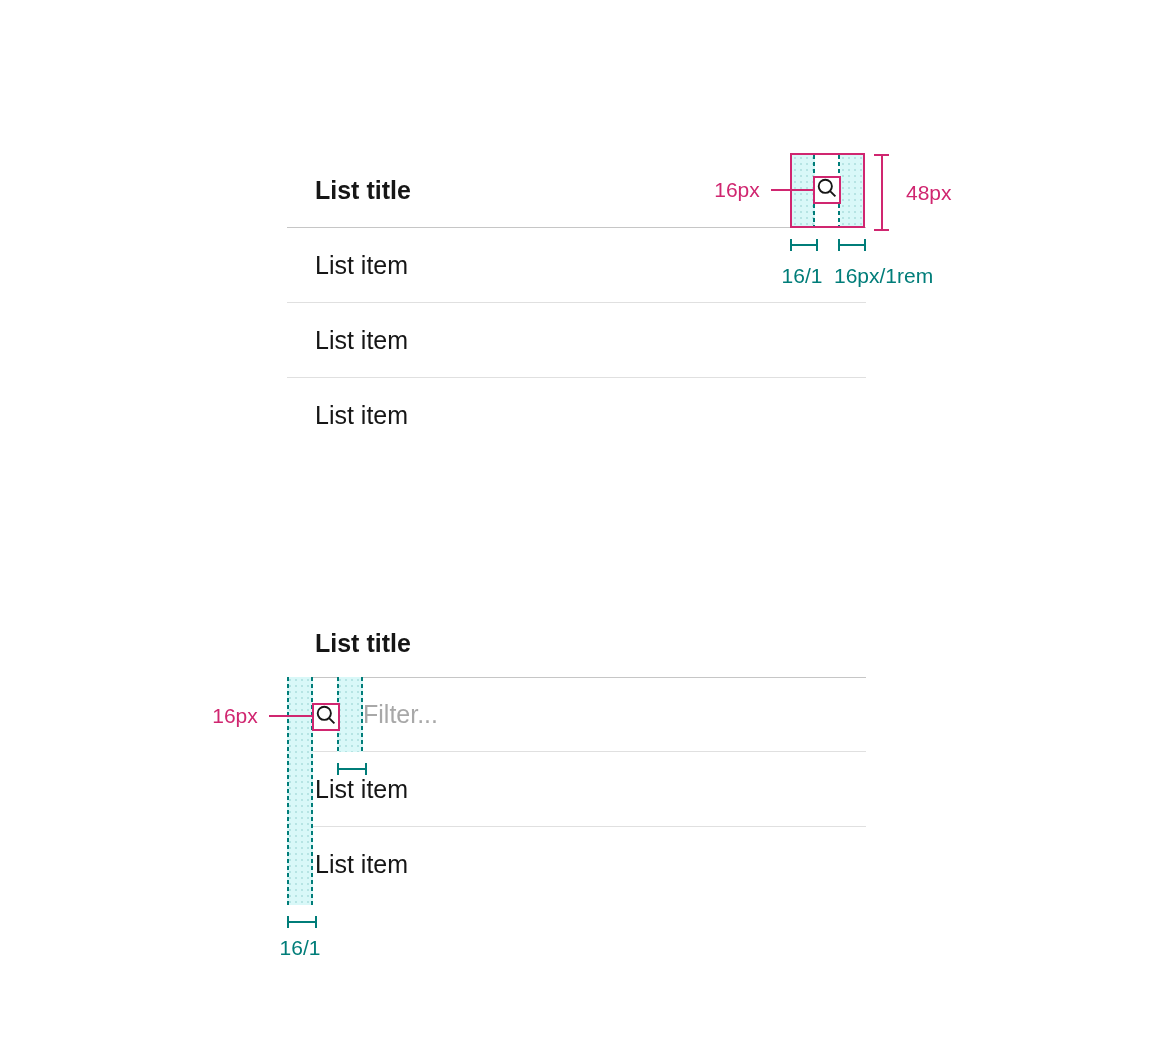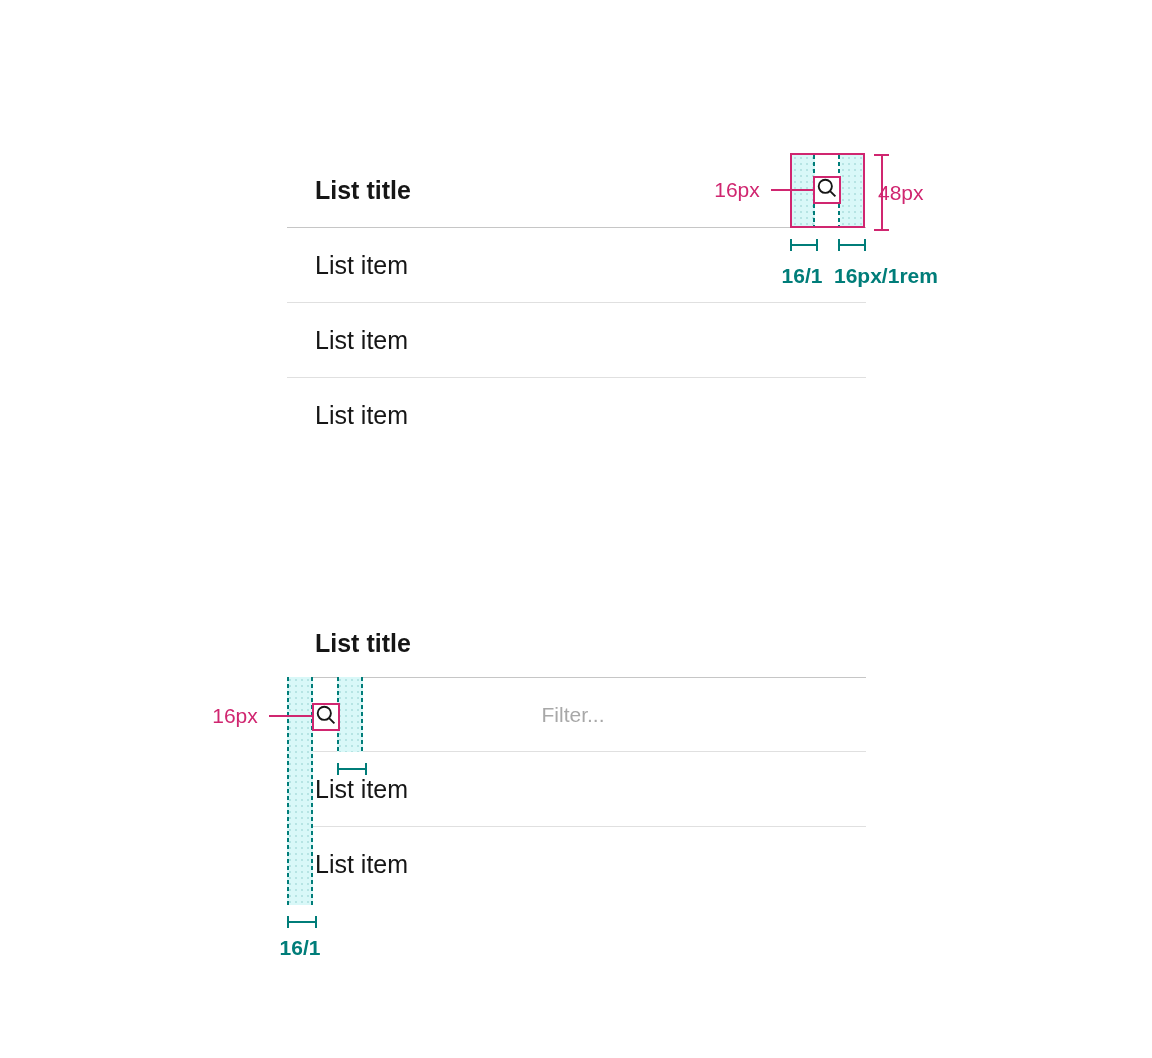--- a/index.html
+++ b/index.html
@@ -37,25 +37,24 @@
   .row.filter-row {
     border-top: 1px solid #c6c6c6;
     border-bottom: 1px solid #e0e0e0;
     padding-left: 76px;
   }
   .filter-input {
     border: none;
     outline: none;
     background: transparent;
     font-family: "Liberation Sans", "DejaVu Sans", sans-serif;
-    font-size: 21px;
+    font-size: 25px;
     color: #000000;
     width: 420px;
     padding: 0;
-    text-align: center;
   }
   .filter-input::placeholder { color: #a8a8a8; opacity: 1; }
 
   .section-title {
     position: absolute;
     font-size: 25px;
     font-weight: 700;
     color: #161616;
     white-space: nowrap;
   }
@@ -103,21 +102,20 @@
     color: #d02670;
     white-space: nowrap;
     line-height: 25px;
   }
   .teal-label {
     position: absolute;
     font-size: 21px;
     color: #007d79;
     white-space: nowrap;
     line-height: 25px;
-    font-weight: bold;
   }
   .hbracket {
     position: absolute;
     height: 12px;
     border-left: 2px solid #007d79;
     border-right: 2px solid #007d79;
   }
   .hbracket::before {
     content: "";
     position: absolute;
@@ -177,21 +175,21 @@
           <line x1="14.1" y1="14.1" x2="19.4" y2="19.4" stroke="#161616" stroke-width="1.9"></line>
         </svg>
       </span>
     </div>
   </div>
 
   <div class="mag-label txt-right" style="left:706px; top:177px; width:62px;">16px</div>
   <div class="leader" style="left:771px; top:189px; width:44px;"></div>
 
   <div class="vbracket" style="left:874px; top:154px; height:73px;"></div>
-  <div class="mag-label" style="left:878px; top:180px;text-align:right;">48px</div>
+  <div class="mag-label" style="left:906px; top:180px;text-align:right;">48px</div>
 
   <div class="hbracket" style="left:790px; top:239px; width:24px;"></div>
   <div class="hbracket" style="left:838px; top:239px; width:24px;"></div>
   <div class="teal-label txt-center" style="left:779px; top:263px; width:46px;">16/1</div>
   <div class="teal-label" style="left:834px; top:263px;">16px/1rem</div>
 
   <div class="section-title" style="left:315px; top:629px;">List title</div>
 
   <div class="list" style="left:287px; top:677px; width:579px;">
     <div class="row filter-row">

